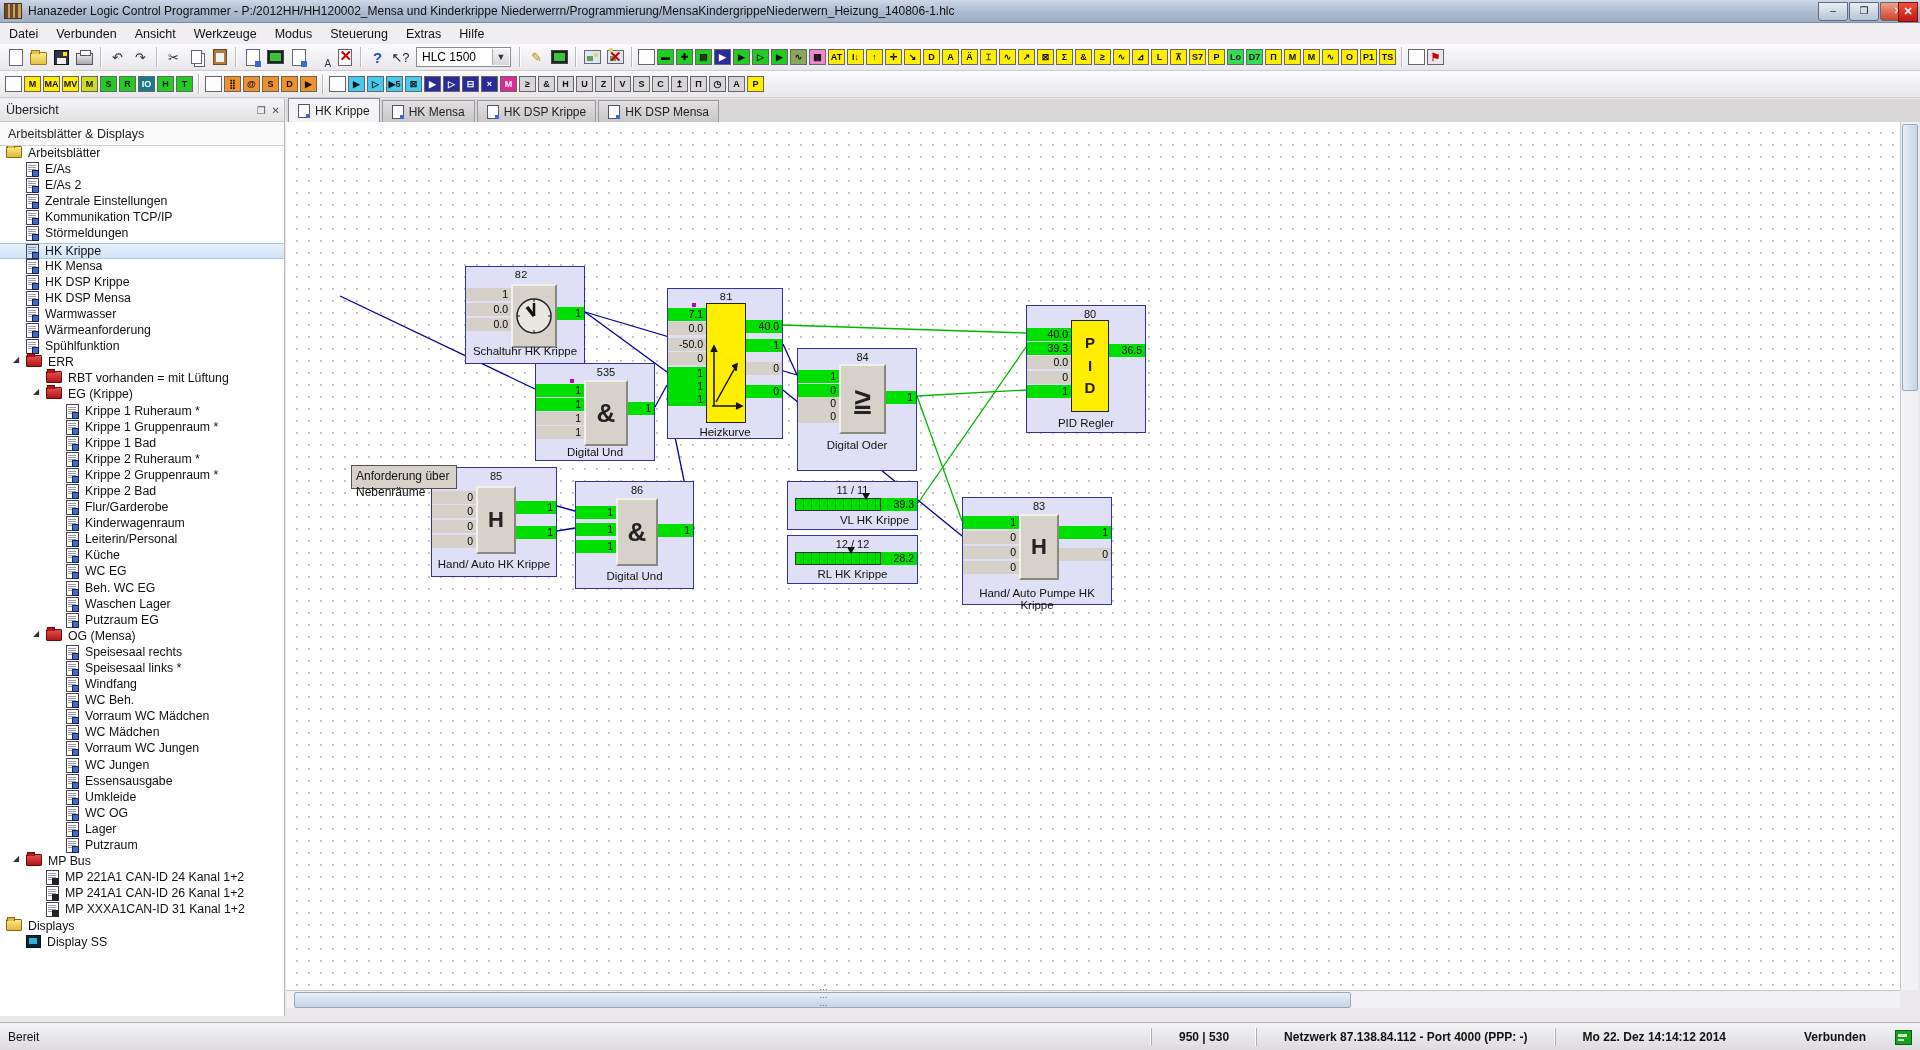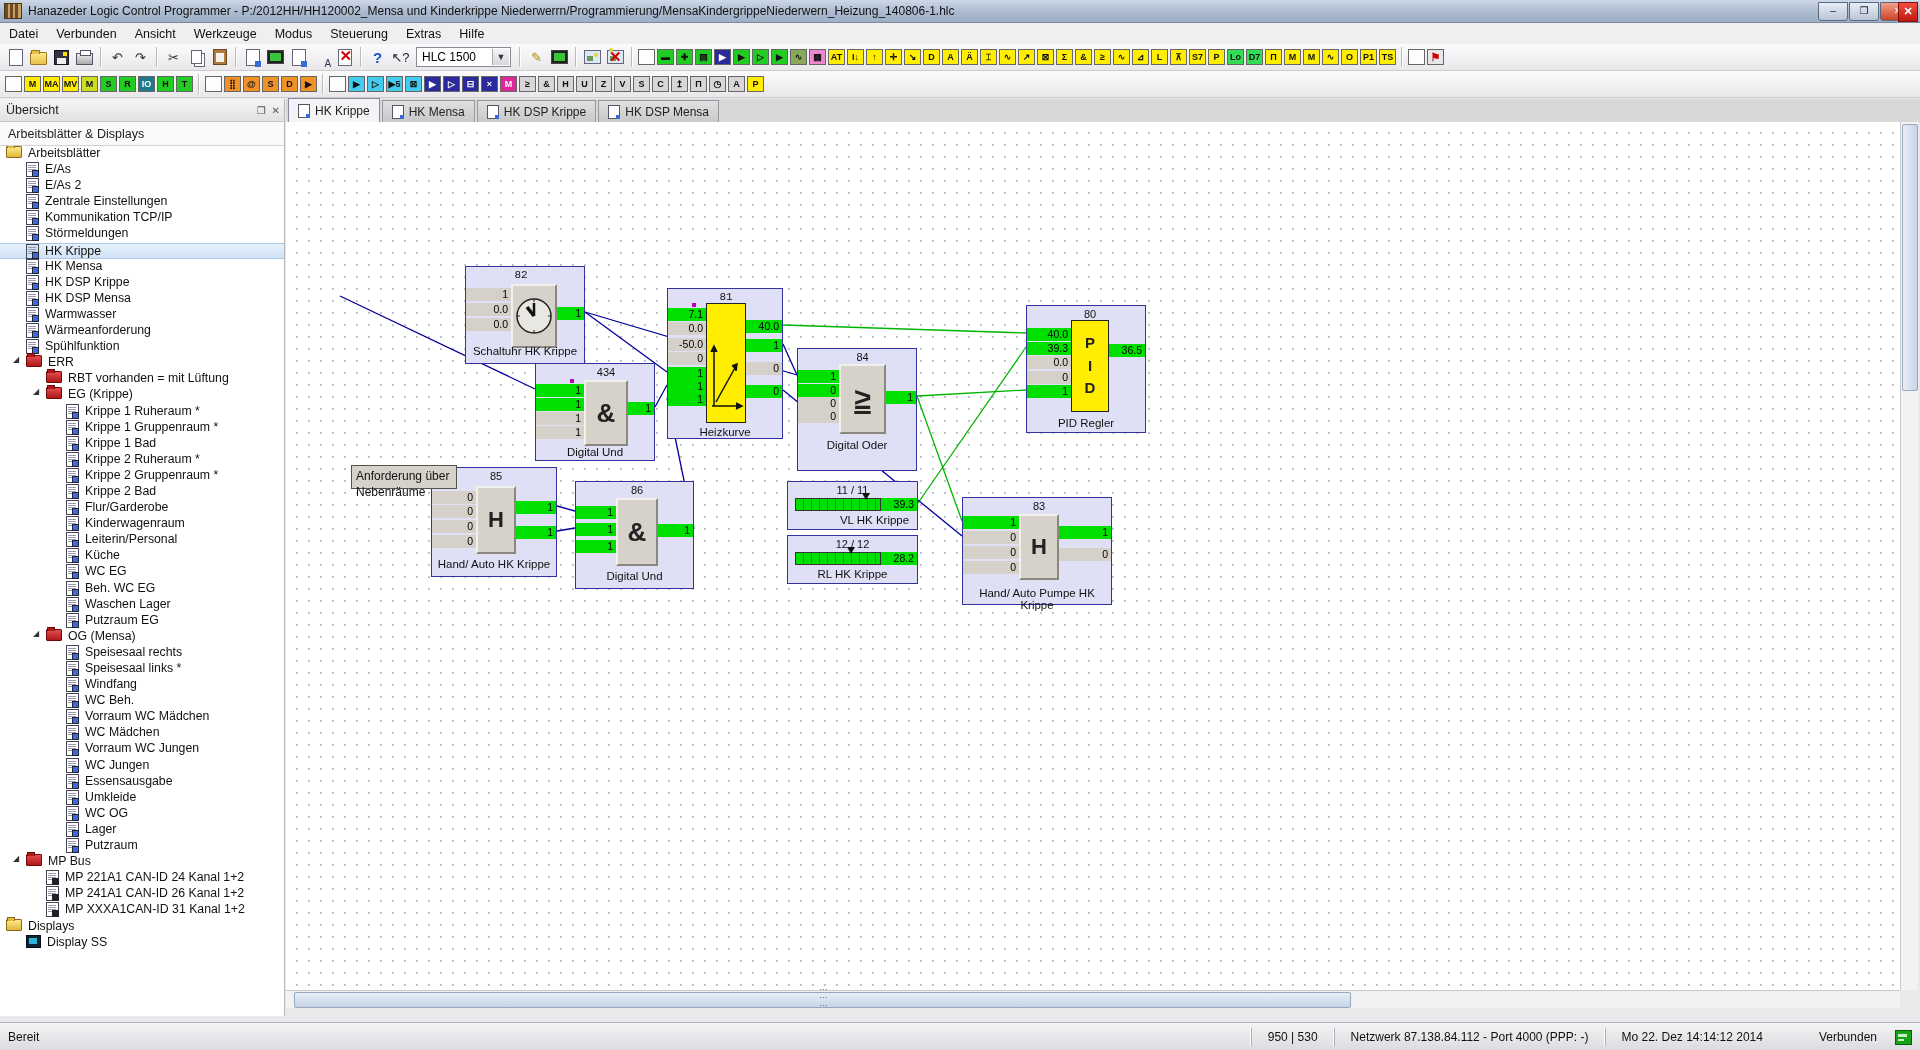--- a/index.html
+++ b/index.html
@@ -90,21 +90,21 @@
   .gaugebar{position:absolute;height:13px;background:repeating-linear-gradient(90deg,transparent 0 7px,rgba(0,0,0,.28) 7px 8px),#00e000;border:1px solid #333;box-sizing:border-box;}
   .gmark{position:absolute;width:0;height:0;border-left:4px solid transparent;border-right:4px solid transparent;border-top:7px solid #111;z-index:3;}
   
   #hscroll{position:absolute;left:286px;top:990px;width:1614px;height:17px;background:#f2f1f3;border-top:1px solid #cac8cc;}
   #hthumb{position:absolute;left:8px;top:1px;width:1055px;height:14px;background:linear-gradient(#e8eef6,#c6d4e6);border:1px solid #95a8c0;border-radius:2px;}
   #hthumb:after{content:"⋮⋮⋮";position:absolute;left:50%;top:0px;transform:translateX(-50%) rotate(90deg);font-size:8px;color:#678;}
   #vscroll{position:absolute;left:1900px;top:122px;width:17px;height:868px;background:#f2f1f3;border-left:1px solid #cac8cc;}
   #vthumb{position:absolute;left:1px;top:2px;width:14px;height:265px;background:linear-gradient(90deg,#e8eef6,#c6d4e6);border:1px solid #95a8c0;border-radius:2px;}
   
   #statusbar{position:absolute;left:0;top:1022px;width:1920px;height:28px;background:linear-gradient(#f4f3f5,#dcdade);border-top:1px solid #b5b2b8;display:flex;align-items:center;font-size:12px;color:#111;}
-  .sseg{padding:0 16px;height:18px;line-height:18px;border-left:1px solid #b0adb2;box-shadow:-1px 0 0 #fff;}
+  .sseg{padding:0 27px;height:18px;line-height:18px;border-left:1px solid #b0adb2;box-shadow:-1px 0 0 #fff;font-weight:bold;}
   #sb-left{padding-left:8px;}
   #connico{width:15px;height:13px;background:#18a018;border:1px solid #0a600a;margin:0 8px 0 2px;position:relative;}
   #connico:before{content:"";position:absolute;left:2px;top:3px;width:9px;height:3px;background:#c8f0c8;}
   #connico:after{content:"";position:absolute;left:2px;top:8px;width:6px;height:2px;background:#c8f0c8;}
 </style>
 </head>
 <body>
 
 <div id="app">
 
@@ -555,21 +555,21 @@
             <line x1="3" y1="20" x2="6" y2="20" stroke="#222"></line>
           </svg>
         </div>
         <div class="bar gray" style="top: 20.5px; left: 0px; width: 45px;">1</div>
         <div class="bar gray" style="top: 35.5px; left: 0px; width: 45px;">0.0</div>
         <div class="bar gray" style="top: 50.5px; left: 0px; width: 45px;">0.0</div>
         <div class="bar green" style="top: 39.5px; left: 91px; width: 27px;">1</div>
         <div class="fbcap" style="top: 78px;">Schaltuhr HK Krippe</div>
       </div>
       <div class="fblock" style="left: 249px; top: 241px; width: 120px; height: 98px;">
-        <div class="fbnum" style="left: 48px; width: 44px; top: 2px;">434</div>
+        <div class="fbnum" style="left: 48px; width: 44px; top: 2px;">535</div>
         <div class="fbicon" style="left: 48px; top: 16px; width: 44px; height: 66px;">
           <span style="font-size:26px;font-weight:bold;">&amp;</span>
         </div>
         <div class="bar green" style="top: 19.5px; left: 0px; width: 48px;">1</div>
         <div class="cdot" style="left: 34px; top: 15px;"></div>
         <div class="bar green" style="top: 33.5px; left: 0px; width: 48px;">1</div>
         <div class="bar gray" style="top: 47.5px; left: 0px; width: 48px;">1</div>
         <div class="bar gray" style="top: 61.5px; left: 0px; width: 48px;">1</div>
         <div class="bar green" style="top: 37.5px; left: 92px; width: 26px;">1</div>
         <div class="fbcap" style="top: 82px;">Digital Und</div>

